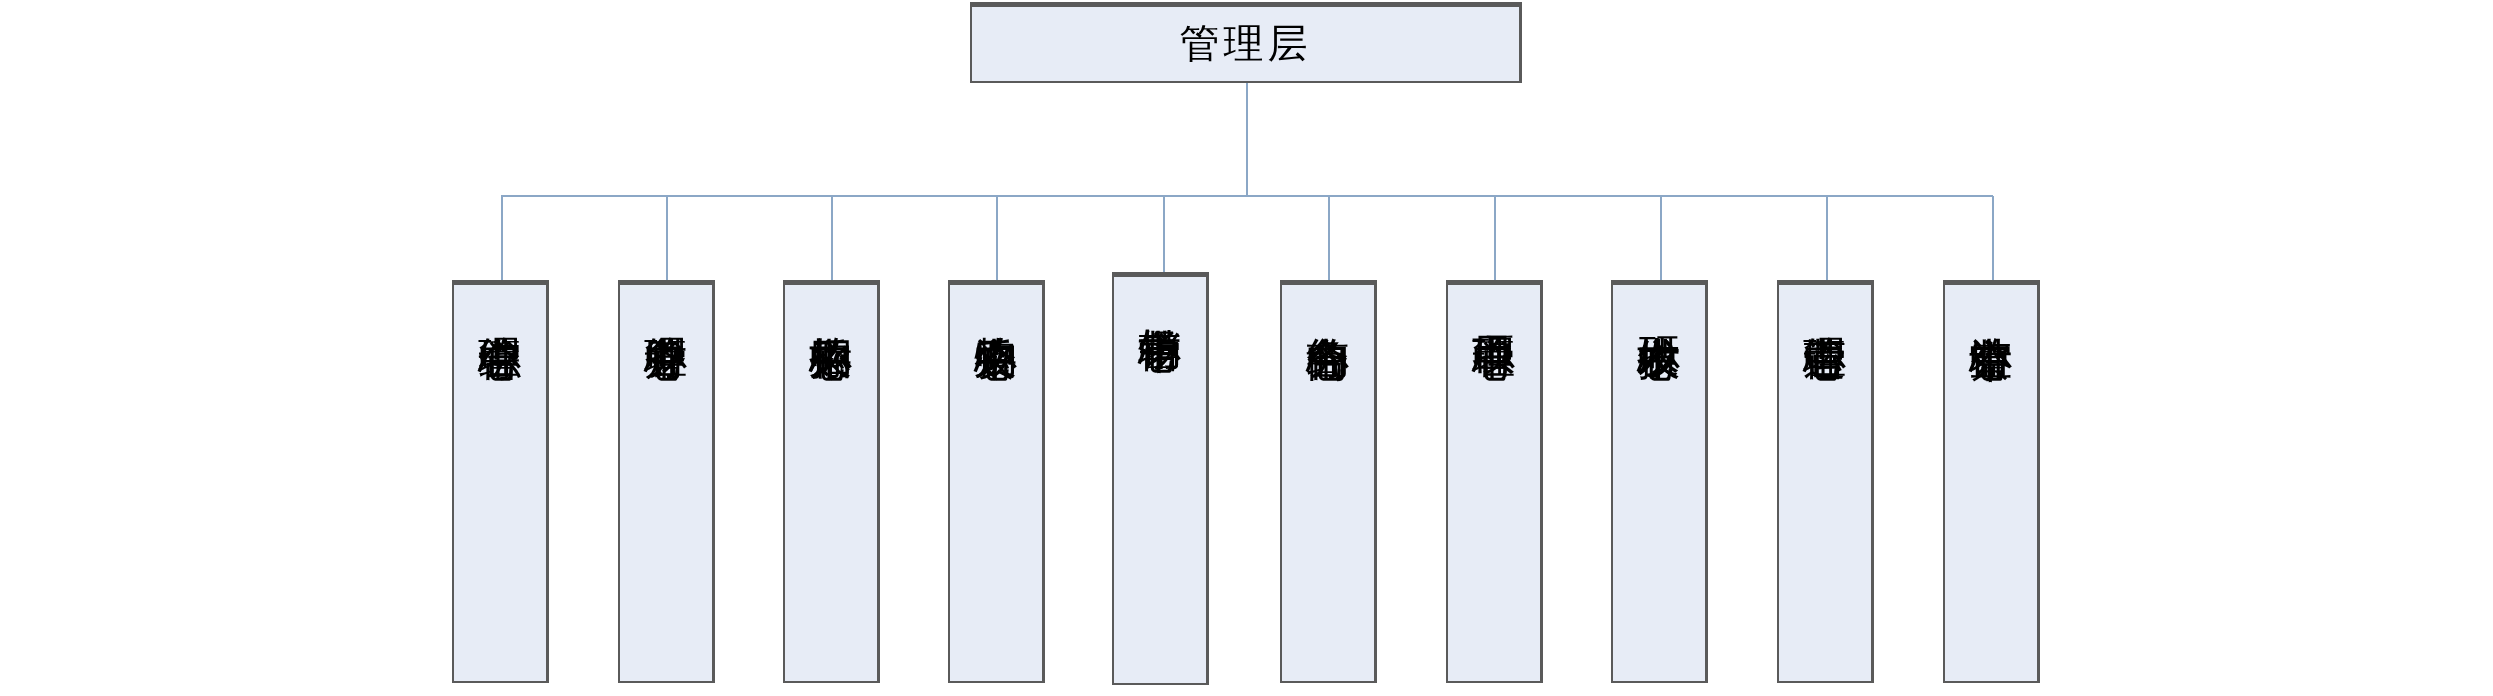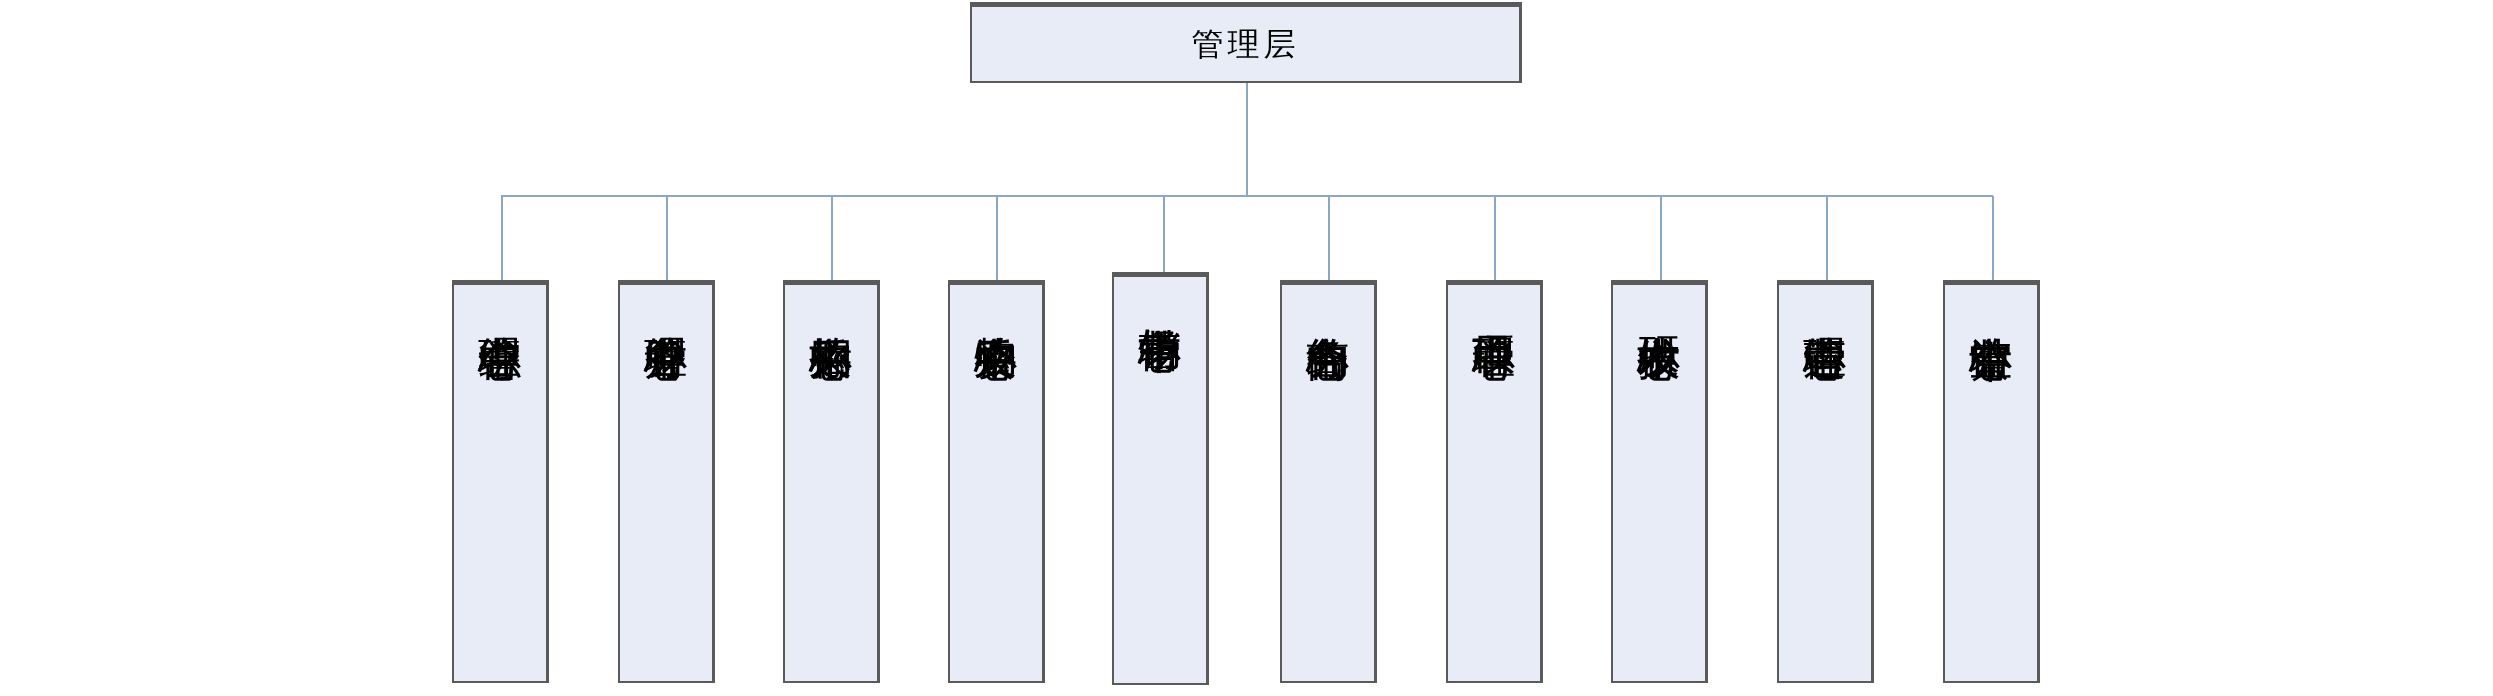--- a/index.html
+++ b/index.html
@@ -34,21 +34,21 @@
     left: 970px;
     top: 2px;
     width: 552px;
     height: 81px;
     display: flex;
     align-items: center;
     justify-content: center;
   }
 
   .root-label {
-    font-size: 32px;
+    font-size: 40px;
     line-height: 1;
     letter-spacing: 4px;
     color: #000000;
     white-space: nowrap;
     text-align: center;
   }
 
   .child-box {
     width: 97px;
     top: 280px;

